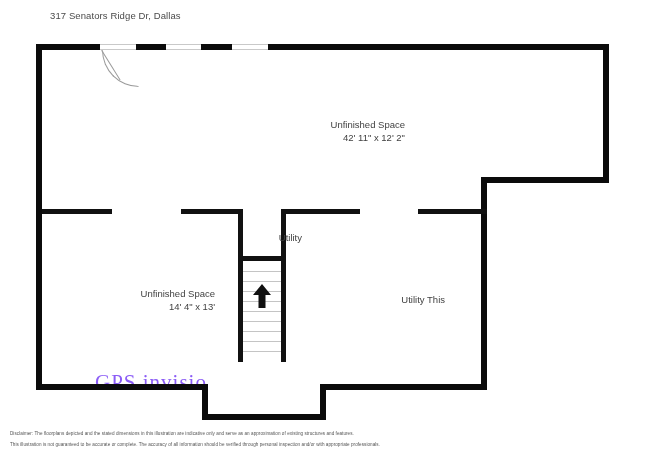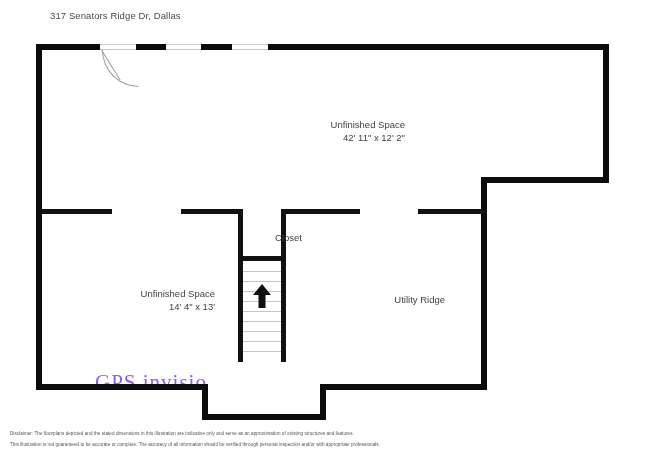--- a/index.html
+++ b/index.html
@@ -112,25 +112,25 @@
     <span>Unfinished Space</span>
     <span class="dim">42' 11" x 12' 2"</span>
   </div>
 
   <div class="label" style="left:65px;top:287px;width:150px;">
     <span>Unfinished Space</span>
     <span class="dim">14' 4" x 13'</span>
   </div>
 
   <div class="label" style="left:222px;top:231px;width:80px;">
-    <span>Closet</span>
+    <span>Utility</span>
   </div>
 
   <div class="label" style="left:325px;top:293px;width:120px;">
-    <span>Utility Ridge</span>
+    <span>Utility This</span>
   </div>
 
 </div>
 
 <div class="disclaimer">
   <div>Disclaimer: The floorplans depicted and the stated dimensions in this illustration are indicative only and serve as an approximation of existing structures and features.</div>
   <div>This illustration is not guaranteed to be accurate or complete. The accuracy of all information should be verified through personal inspection and/or with appropriate professionals.</div>
 </div>
 
 </body></html>

